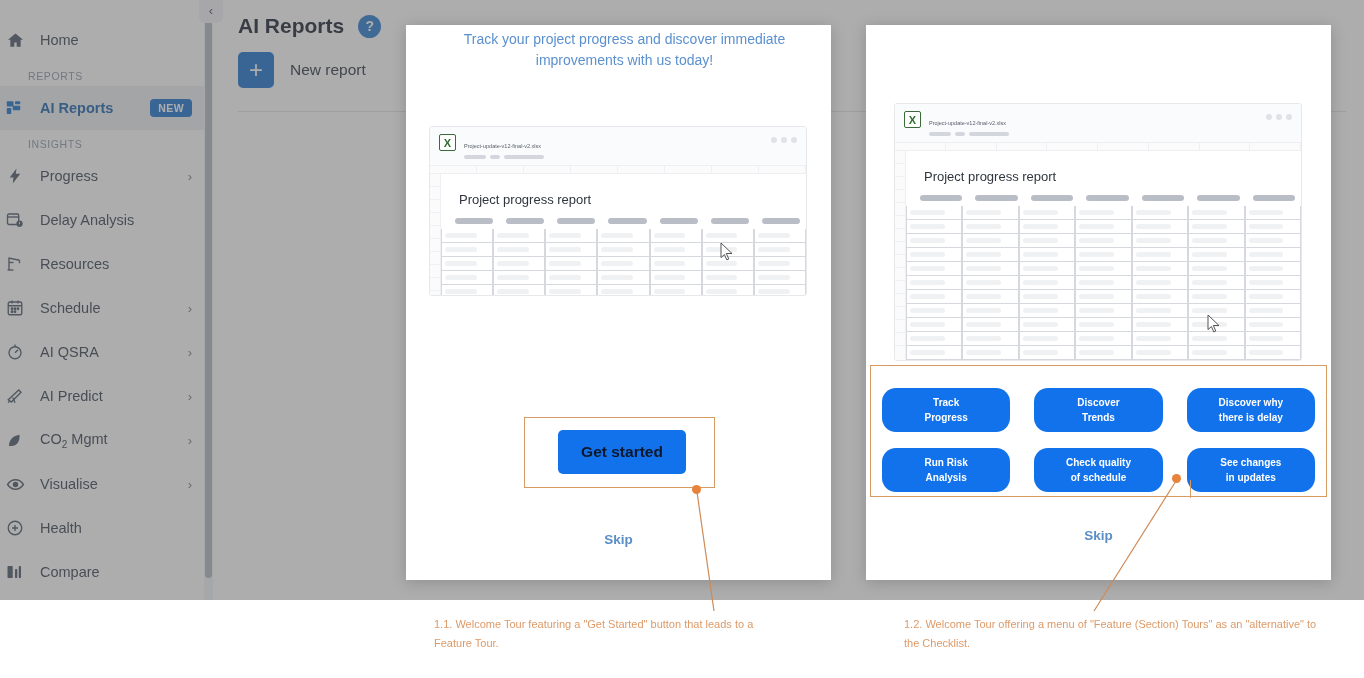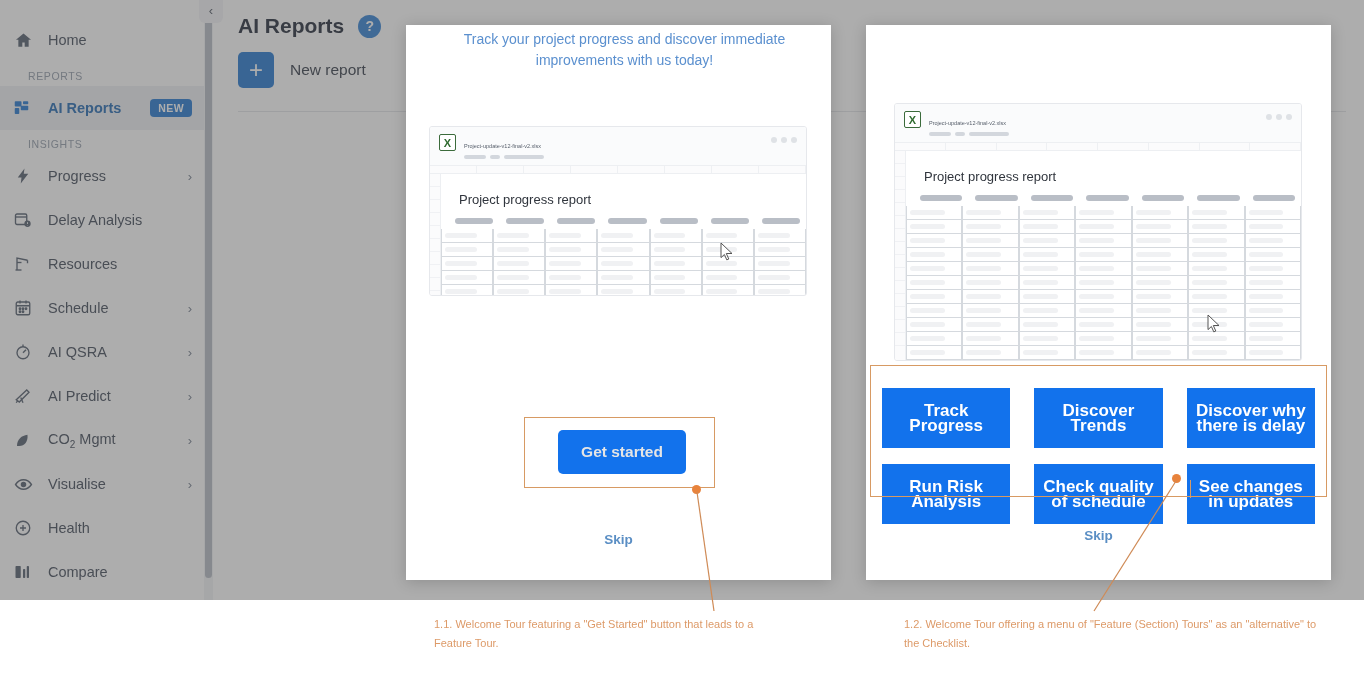--- a/index.html
+++ b/index.html
@@ -13,21 +13,21 @@
 
   
   .app { position: absolute; left:0; top:0; width:1364px; height:600px; background:#ffffff; }
 
   .sidebar {
     position:absolute; left:0; top:0; width:205px; height:600px;
     background:#ffffff; border-right:1px solid #e6e8ec;
   }
   .side-item {
     position:relative; display:flex; align-items:center;
-    height:44px; padding-left:12px; gap:14px; color:#4a5260; font-size:14.5px;
+    height:44px; padding-left:4px; gap:14px; color:#4a5260; font-size:14.5px;
   }
   .side-item.active { background:#eef1f5; }
   .side-item.active .side-label { color:#2c6fb5; font-weight:600; }
   .side-icon { width:22px; height:22px; display:flex; align-items:center; justify-content:center; color:#5a6473; flex:0 0 22px; }
   .side-icon svg { display:block; }
   .side-label { flex:1 1 auto; white-space:nowrap; }
   .side-label sub { font-size:10px; }
   .chev { color:#7b8493; font-size:13px; padding-right:12px; font-weight:400;}
   .badge-new {
     background:#2d7dd2; color:#fff; font-size:10.5px; font-weight:700;
@@ -102,29 +102,29 @@
   .grid-cell i { display:block; height:5px; width:72%; background:#f0f1f3; border-radius:3px; }
   .cursor { position:absolute; width:0; height:0; }
   .cursor svg { display:block; }
 
   
   .hl { position:absolute; border:1px solid #d79a63; z-index:30; }
   .dot { position:absolute; width:9px; height:9px; border-radius:50%; background:#e8833c; z-index:31; }
   .lines { position:absolute; left:0; top:0; width:1364px; height:678px; z-index:32; pointer-events:none; }
 
   .cta {
-    width:128px; height:44px; background:#1272ec; border-radius:5px; color:#e5e5e5;
+    width:128px; height:44px; background:#1272ec; border-radius:5px; color:#0f172a;
     font-size:15.5px; font-weight:700; display:flex; align-items:center; justify-content:center;
   }
   .skip { text-align:center; color:#5a8ec4; font-size:13.5px; font-weight:600; }
 
   .btn-grid { display:grid; grid-template-columns:repeat(3,1fr); gap:16px 24px; padding:18px 16px 16px; }
   .opt-btn {
-    background:#1272ec; border-radius:0; color:#fff; font-size:17px; font-weight:700;
-    height:60px; display:flex; align-items:center; justify-content:center; text-align:center; line-height:15px;
+    background:#1272ec; border-radius:14px; color:#fff; font-size:10px; font-weight:700;
+    height:44px; display:flex; align-items:center; justify-content:center; text-align:center; line-height:15px;
   }
 
   .caption { position:absolute; color:#dd9a68; font-size:11px; line-height:19px; z-index:33; }
   #cap1 { left:434px; top:615px; width:360px; }
   #cap2 { left:904px; top:615px; width:430px; }
 </style>
 </head>
 <body>
 
 <div id="root">

